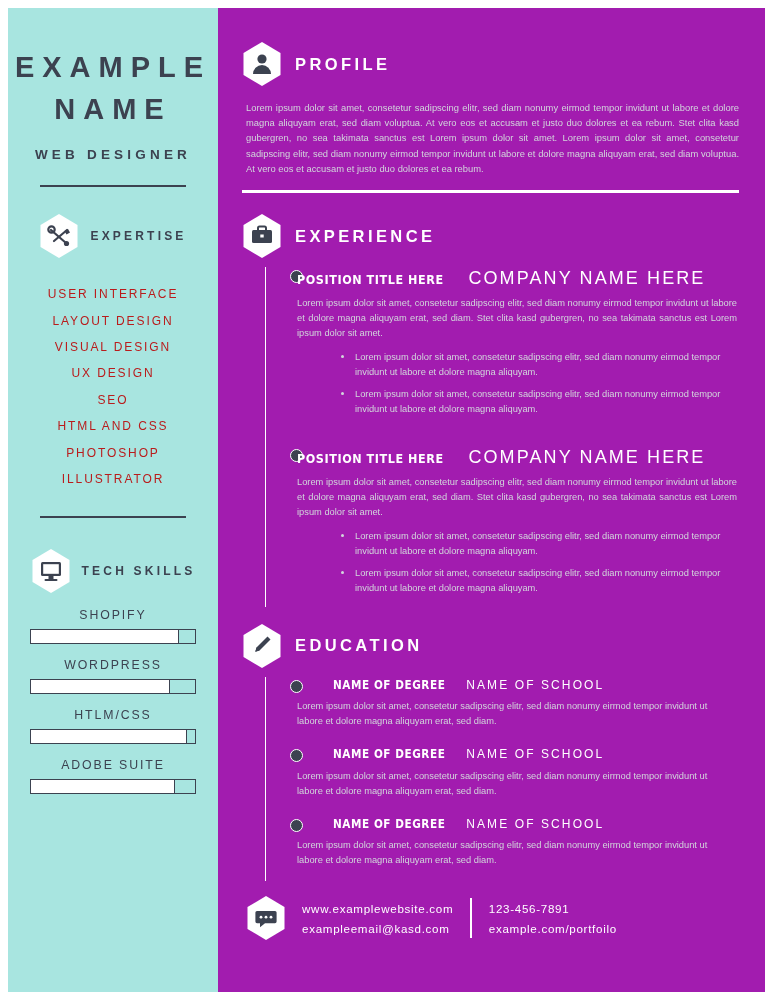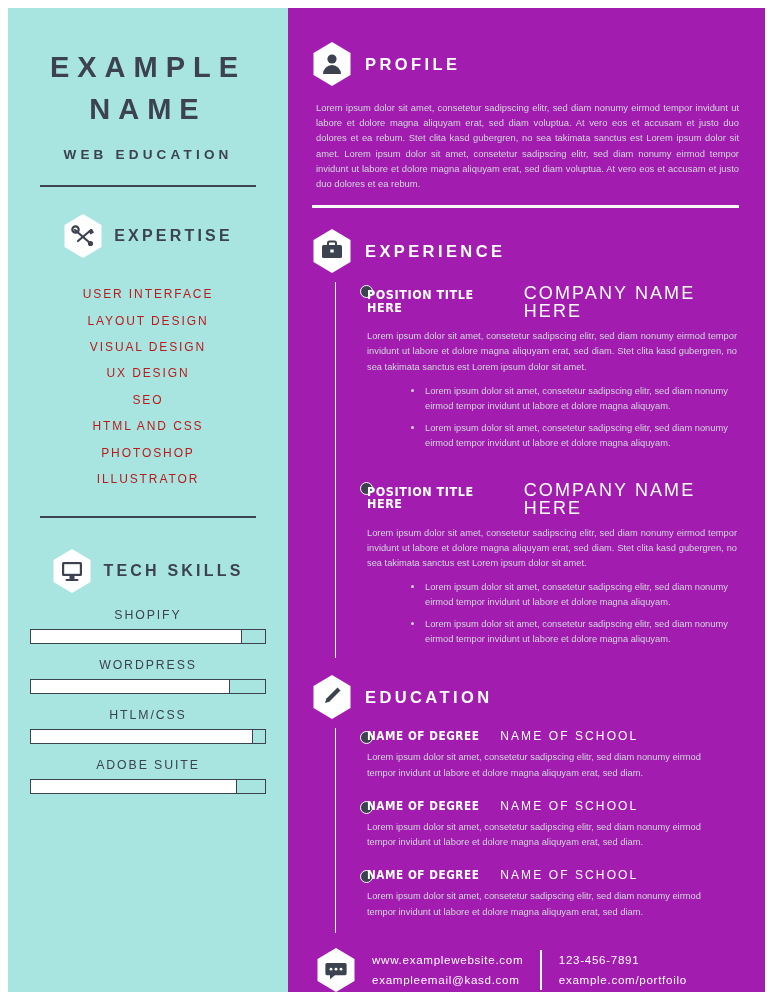--- a/index.html
+++ b/index.html
@@ -17,21 +17,21 @@
     position: relative;
     width: 773px;
     height: 1000px;
     background: #ffffff;
     box-sizing: border-box;
     padding: 8px 8px 8px 8px;
     display: flex;
   }
   
   .left {
-    width: 280px;
+    width: 210px;
     background: #a8e5e0;
     box-sizing: border-box;
     padding: 0;
     position: relative;
     flex: none;
   }
   .name-block {
     text-align: center;
     padding-top: 38px;
   }
@@ -65,21 +65,21 @@
   .hexicon {
     width: 40px;
     height: 46px;
     position: relative;
     display: inline-block;
     flex: none;
   }
   .hexicon svg { display: block; }
   .sec-title-dark {
     color: #3c4250;
-    font-size: 16px;
+    font-size: 12px;
     letter-spacing: 3.2px;
     font-weight: bold;
   }
   .expertise-list {
     margin-top: 22px;
     text-align: center;
   }
   .expertise-list li {
     list-style: none;
     color: #b91c1c;
@@ -221,20 +221,21 @@
     width: 3px; height: 3px;
     border-radius: 50%;
     background: #d2d6dc;
   }
   .edu-entry { position: relative; padding-bottom: 13px; }
   .edu-title-row {
     display: flex;
     align-items: baseline;
     gap: 11px;
     line-height: 1;
+    margin-left: 36px;
   }
   .deg {
     color: #ffffff;
     font-size: 11.4px;
     font-weight: bold;
     letter-spacing: 0.6px;
     font-family: "DejaVu Sans", sans-serif;
     transform: scaleX(0.92);
     transform-origin: left center;
   }
@@ -282,21 +283,21 @@
 </head>
 <body>
 
 <div class="page">
 
   <div class="left">
 
     <div class="name-block">
       <div class="name-line">EXAMPLE</div>
       <div class="name-line">NAME</div>
-      <div class="role">WEB EDUCATION</div>
+      <div class="role">WEB DESIGNER</div>
     </div>
 
     <div class="left-rule"></div>
 
     <div class="sec-head">
       <span class="hexicon">
         <svg width="40" height="46" viewBox="0 0 40 46">
           <polygon points="20,1 38.5,12 38.5,34 20,45 1.5,34 1.5,12" fill="#ffffff"></polygon>
           <g stroke="#3c4250" stroke-width="2.2" stroke-linecap="round" fill="none">
             <line x1="12" y1="17" x2="27" y2="30"></line>

